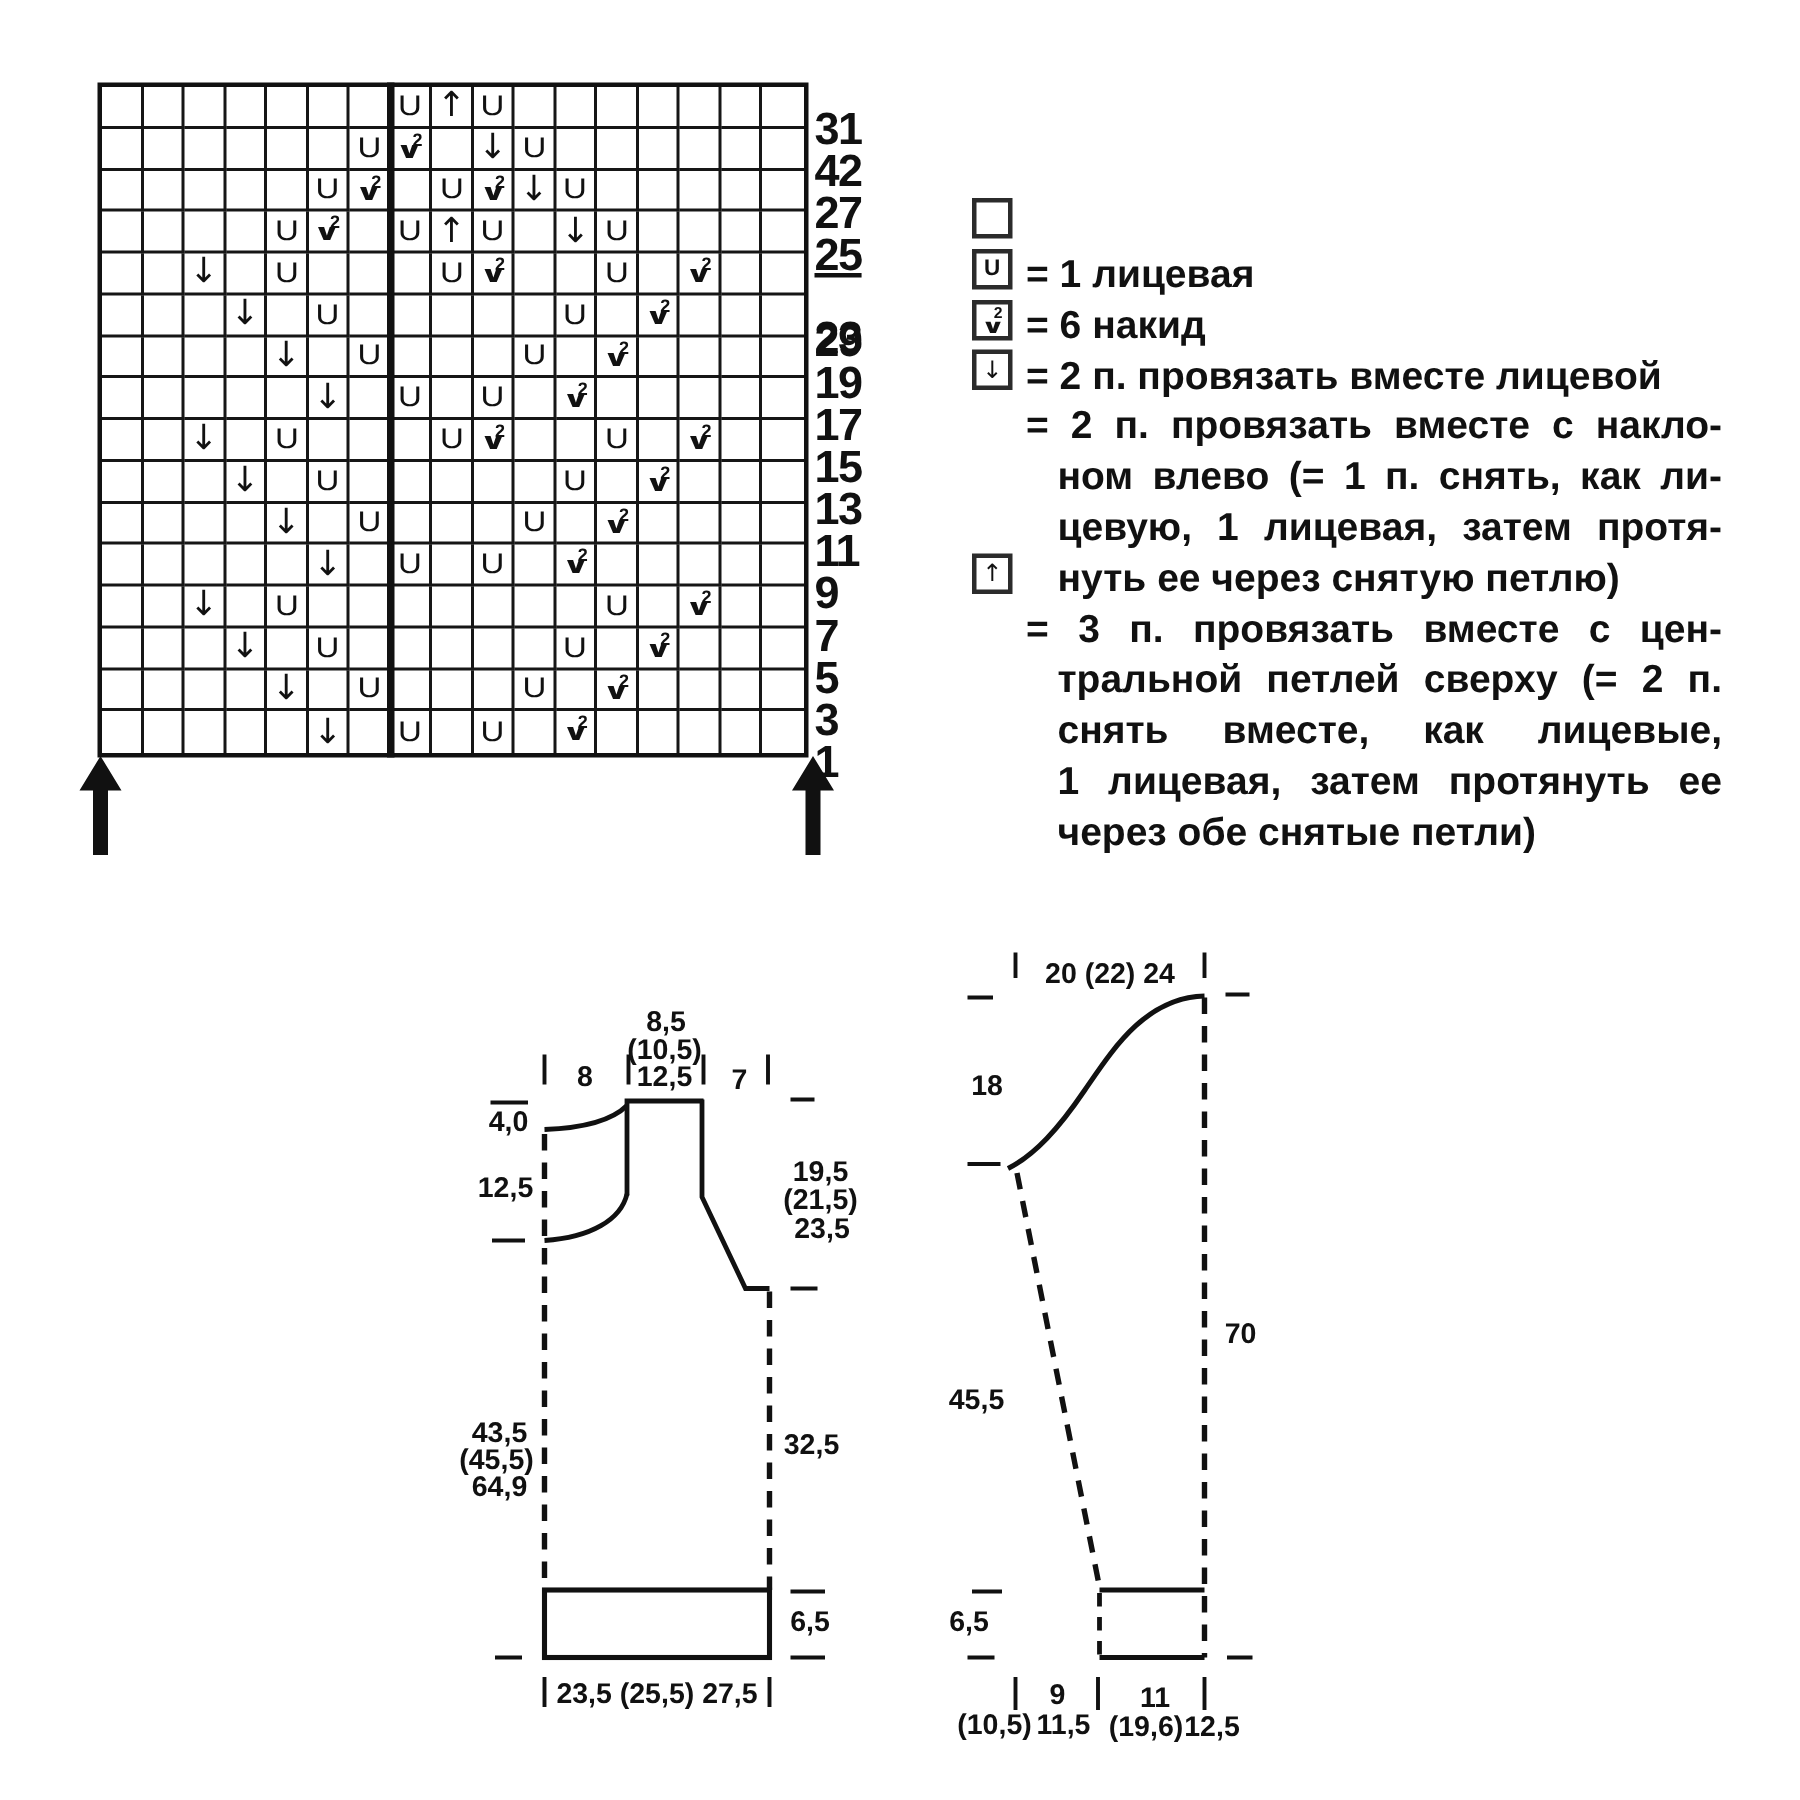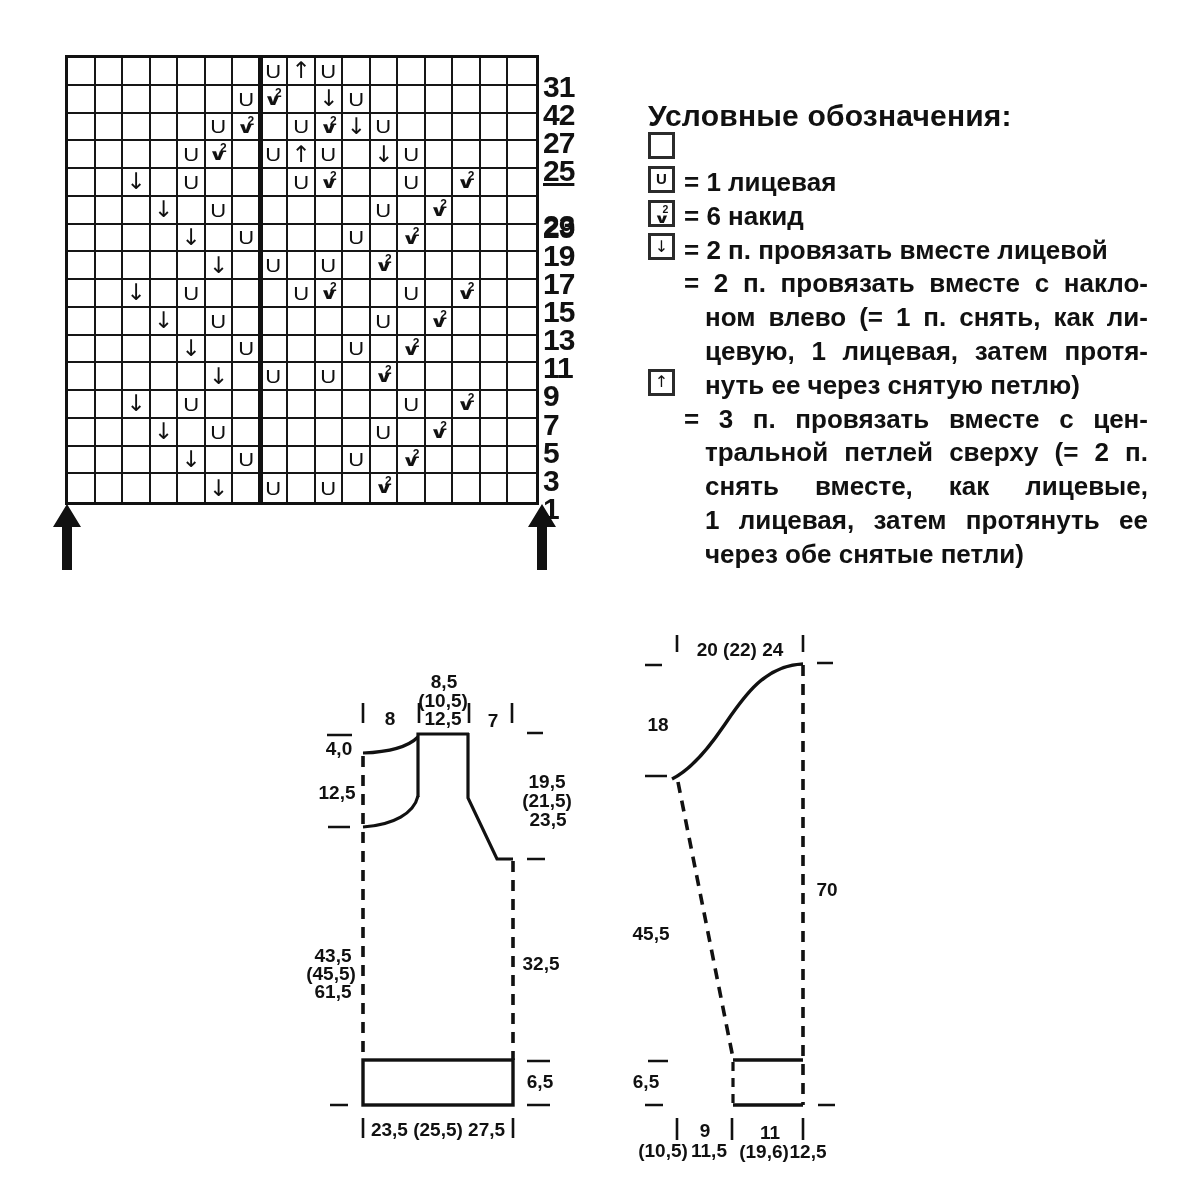--- a/index.html
+++ b/index.html
@@ -531,21 +531,20 @@
       <div class="rownum" style="top: 225px;">15</div>
       <div class="rownum" style="top: 253.125px;">13</div>
       <div class="rownum" style="top: 281.25px;">11</div>
       <div class="rownum" style="top: 309.375px;">9</div>
       <div class="rownum" style="top: 337.5px;">7</div>
       <div class="rownum" style="top: 365.625px;">5</div>
       <div class="rownum" style="top: 393.75px;">3</div>
       <div class="rownum" style="top: 421.875px;">1</div>
     </div>
 
-  <div class="legend-title">Условные обозначения:</div>
   <div id="legend-entries">
       <div class="licon" style="top: 132px;"></div>
       <div class="lline" style="top: 135px;">= 1 лицевая</div>
       <div class="licon" style="top: 165.8px;">
         <span class="li-u">U</span>
       </div>
       <div class="lline" style="top: 168.8px;">= 6 накид</div>
       <div class="licon" style="top: 199.6px;">
         <i class="kv lk">∨</i>
         <i class="k2n lk2">2</i>
@@ -601,21 +600,21 @@
   <div class="slabel" style="left:443px;top:709px">12,5</div>
   <div class="slabel" style="left:390px;top:709px">8</div>
   <div class="slabel" style="left:493px;top:711px">7</div>
   <div class="slabel" style="left:339px;top:739px">4,0</div>
   <div class="slabel" style="left:337px;top:783px">12,5</div>
   <div class="slabel" style="left:547px;top:772px">19,5</div>
   <div class="slabel" style="left:547px;top:791px">(21,5)</div>
   <div class="slabel" style="left:548px;top:810px">23,5</div>
   <div class="slabel" style="left:333px;top:946px">43,5</div>
   <div class="slabel" style="left:331px;top:964px">(45,5)</div>
-  <div class="slabel" style="left:333px;top:982px">61,5</div>
+  <div class="slabel" style="left:333px;top:982px">64,9</div>
   <div class="slabel" style="left:541px;top:954px">32,5</div>
   <div class="slabel" style="left:540px;top:1072px">6,5</div>
   <div class="slabel" style="left:438px;top:1120px">23,5 (25,5) 27,5</div>
 
   <div class="slabel" style="left:740px;top:640px">20 (22) 24</div>
   <div class="slabel" style="left:658px;top:715px">18</div>
   <div class="slabel" style="left:651px;top:924px">45,5</div>
   <div class="slabel" style="left:827px;top:880px">70</div>
   <div class="slabel" style="left:646px;top:1072px">6,5</div>
   <div class="slabel" style="left:705px;top:1121px">9</div>

